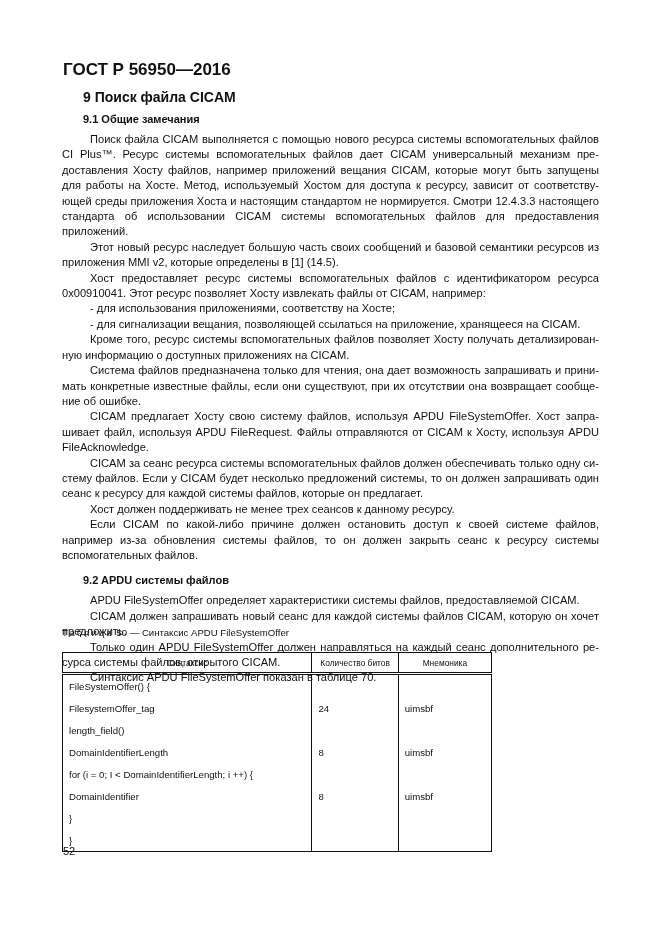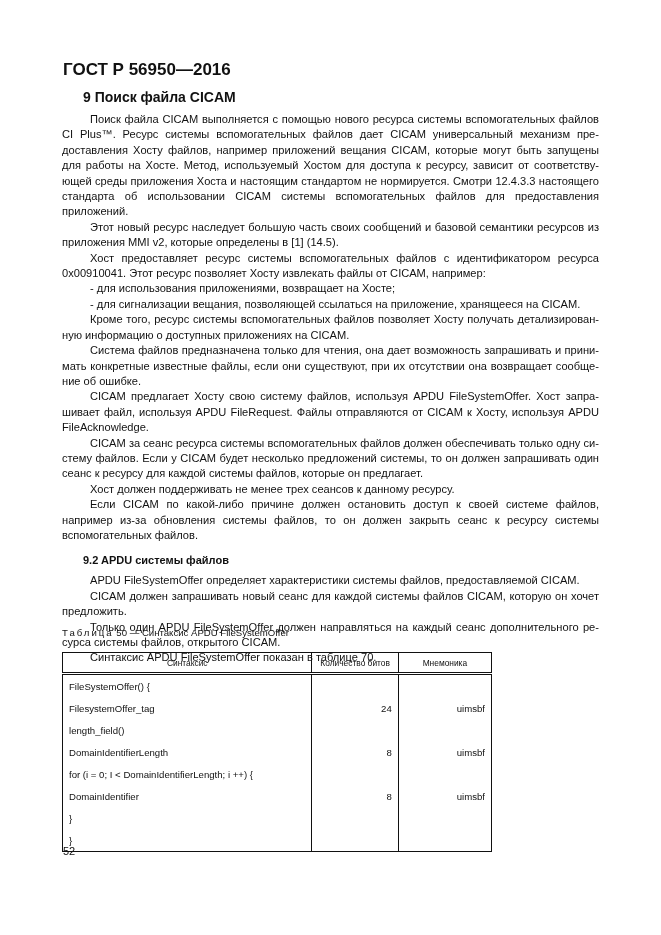--- a/index.html
+++ b/index.html
@@ -39,43 +39,44 @@
   }
   table.syntax th, table.syntax td {
     border-left: 1.2px solid #111; border-right: 1.2px solid #111;
     padding: 0 6px; height: 22px; vertical-align: middle;
   }
   table.syntax thead th {
     border-top: 1.4px solid #111; border-bottom: 3px double #111;
     font-weight: normal; font-size: 8.4px; text-align: center; height: 19px;
   }
   table.syntax tbody tr:last-child td { border-bottom: 1.4px solid #111; }
-  table.syntax td.c { text-align: right; }
+  table.syntax td.c { text-align: left; }
   td.lvl0 { padding-left: 6px; }
   td.lvl1 { padding-left: 25px; }
   td.lvl2 { padding-left: 44px; }
   .col1 { width: 311px; }
   .col2 { width: 89px; margin-top: 44px; }
   .col3 { width: 100px; }
   .page-number {
     position: absolute; left: 63px; top: 845px; font-size: 11px;
   }
 </style>
 </head>
 <body>
 
 <div class="page-header">ГОСТ Р 56950—2016</div>
 
 <div class="content">
   <div class="h1">9 Поиск файла CICAM</div>
+  <div class="h2">9.1 Общие замечания</div>
 
   <p class="p">Поиск файла CICAM выполняется с помощью нового ресурса системы вспомогательных фай­лов CI Plus™. Ресурс системы вспомогательных файлов дает CICAM универсальный механизм пре­доставления Хосту файлов, например приложений вещания CICAM, которые могут быть запущены для работы на Хосте. Метод, используемый Хостом для доступа к ресурсу, зависит от соответству­ющей среды приложения Хоста и настоящим стандартом не нормируется. Смотри 12.4.3.3 настоя­щего стандарта об использовании CICAM системы вспомогательных файлов для предоставления приложений.</p>
   <p class="p">Этот новый ресурс наследует большую часть своих сообщений и базовой семантики ресурсов из приложения MMI v2, которые определены в [1] (14.5).</p>
   <p class="p">Хост предоставляет ресурс системы вспомогательных файлов с идентификатором ресурса 0x00910041. Этот ресурс позволяет Хосту извлекать файлы от CICAM, например:</p>
-  <p class="p">- для использования приложениями, возвращает на Хосте;</p>
+  <p class="p">- для использования приложениями, соответству на Хосте;</p>
   <p class="p">- для сигнализации вещания, позволяющей ссылаться на приложение, хранящееся на CICAM.</p>
   <p class="p">Кроме того, ресурс системы вспомогательных файлов позволяет Хосту получать детализирован­ную информацию о доступных приложениях на CICAM.</p>
   <p class="p">Система файлов предназначена только для чтения, она дает возможность запрашивать и прини­мать конкретные известные файлы, если они существуют, при их отсутствии она возвращает сообще­ние об ошибке.</p>
   <p class="p">CICAM предлагает Хосту свою систему файлов, используя APDU FileSystemOffer. Хост запра­шивает файл, используя APDU FileRequest. Файлы отправляются от CICAM к Хосту, используя APDU FileAcknowledge.</p>
   <p class="p">CICAM за сеанс ресурса системы вспомогательных файлов должен обеспечивать только одну си­стему файлов. Если у CICAM будет несколько предложений системы, то он должен запрашивать один сеанс к ресурсу для каждой системы файлов, которые он предлагает.</p>
   <p class="p">Хост должен поддерживать не менее трех сеансов к данному ресурсу.</p>
   <p class="p">Если CICAM по какой-либо причине должен остановить доступ к своей системе файлов, например из-за обновления системы файлов, то он должен закрыть сеанс к ресурсу системы вспомогательных файлов.</p>
 
   <div class="gap-before-h2"></div>
   <div class="h2">9.2 APDU системы файлов</div>

